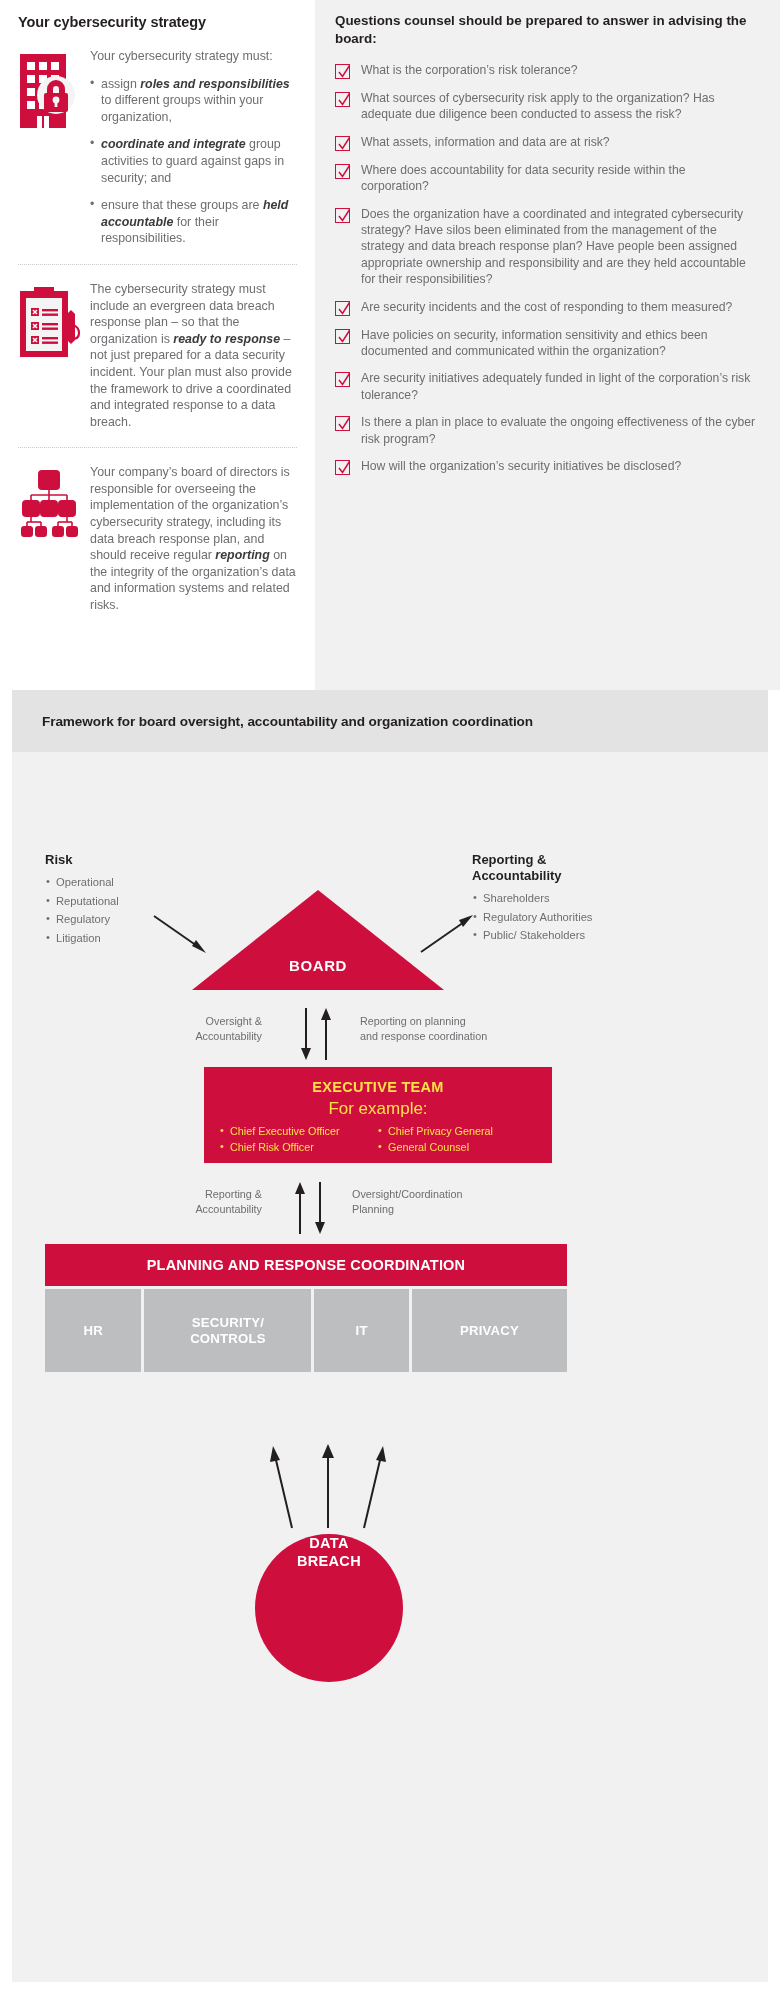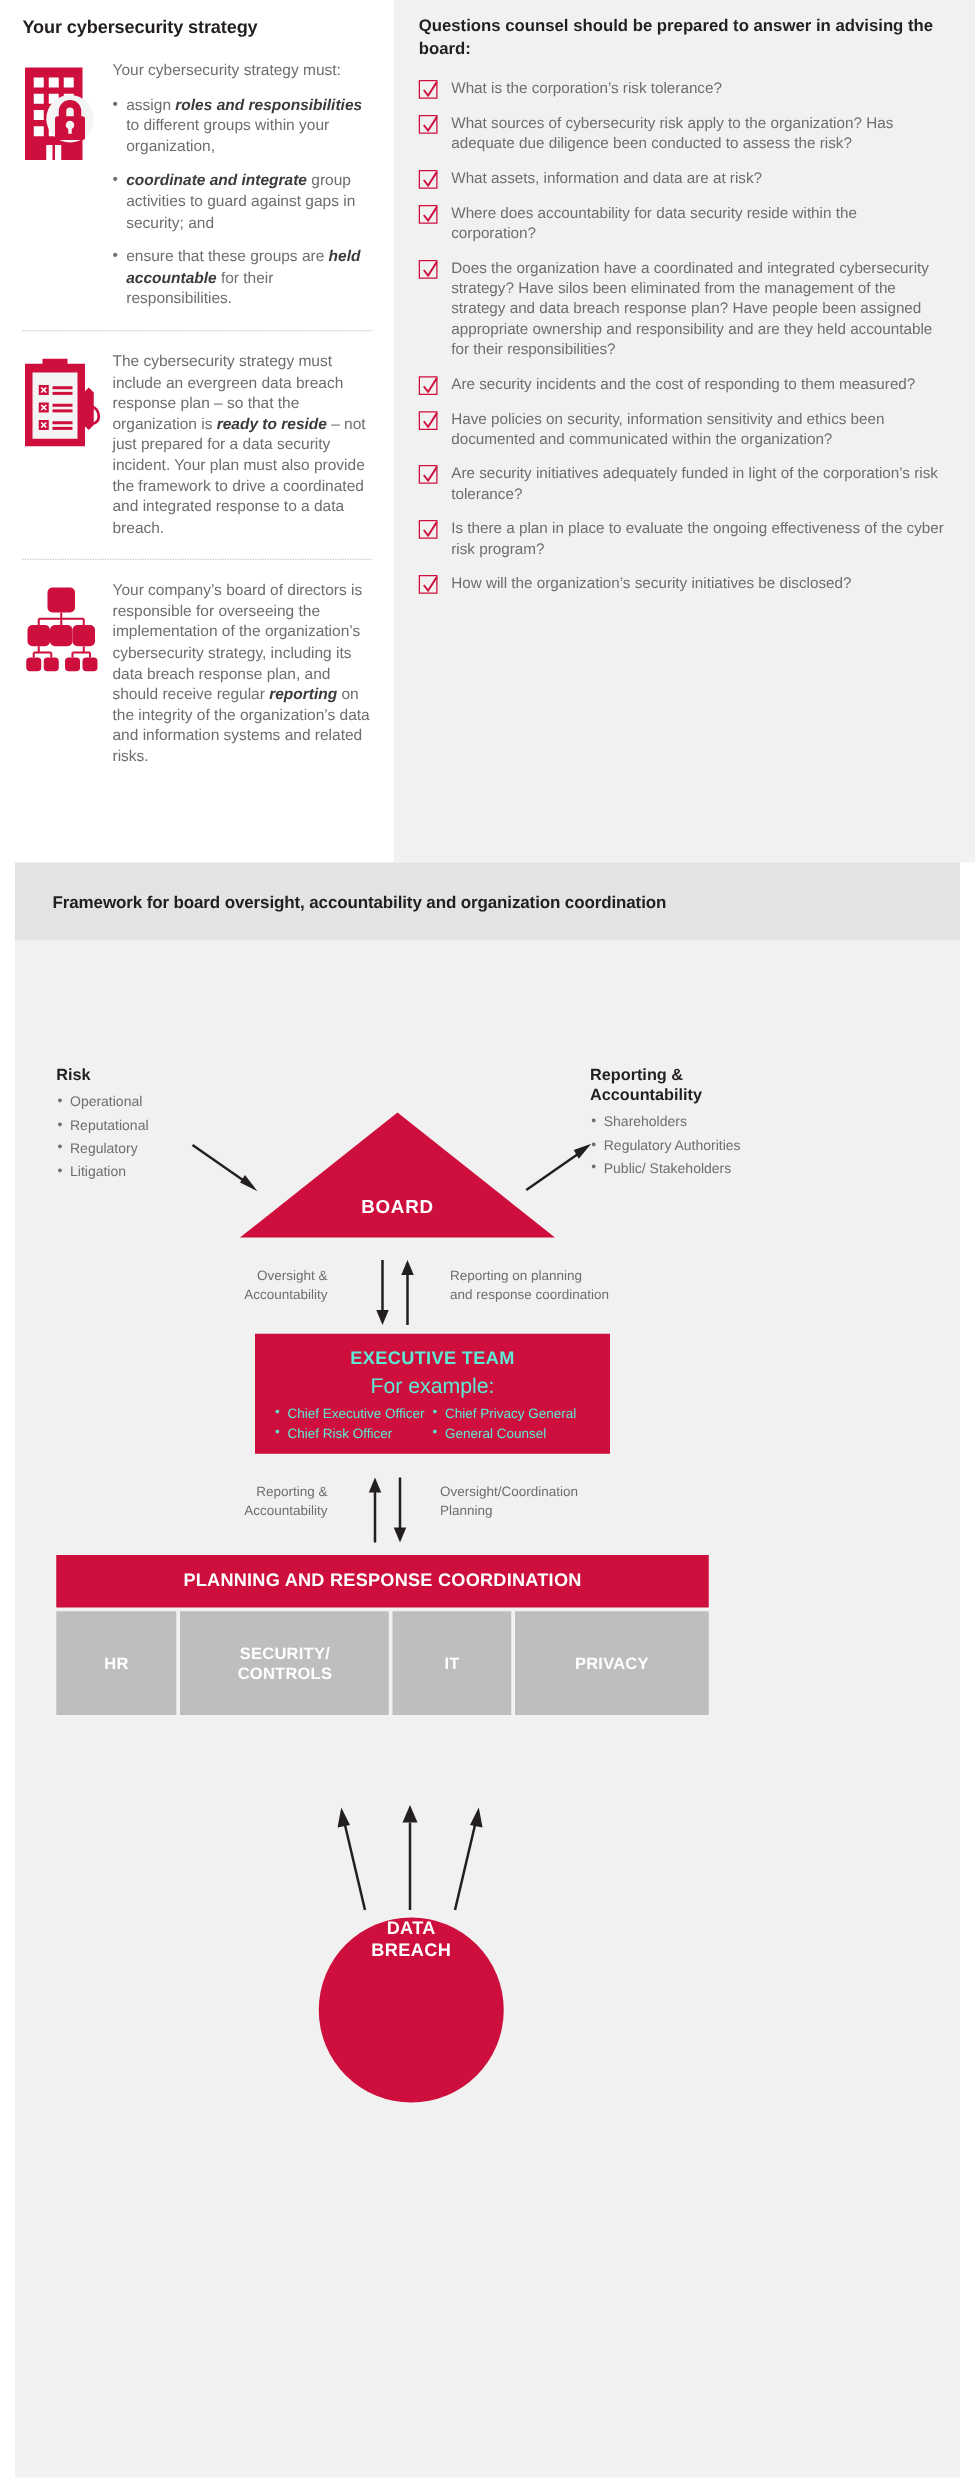--- a/index.html
+++ b/index.html
@@ -93,22 +93,22 @@
   .tri .label {
     position: absolute; left: 0; right: 0; bottom: 16px;
     text-align: center; color: #fff; font-size: 15px; font-weight: bold;
     letter-spacing: 0.6px;
   }
 
   .flowlabel { position: absolute; font-size: 10.8px; color: #6d6e71; line-height: 14.5px; }
   .fl-left { text-align: right; }
 
   .exec {
-    position: absolute; left: 192px; top: 315px; width: 284px; height: 96px;
-    background: #ce0e3d; color: #5eead4; padding-top: 12px;
+    position: absolute; left: 192px; top: 315px; width: 348px; height: 96px;
+    background: #ce0e3d; color: #fde047; padding-top: 12px;
   }
   .exec-title { text-align: center; font-size: 14.5px; font-weight: bold; letter-spacing: 0.3px; }
   .exec-sub { text-align: center; font-size: 17px; margin-top: 4px; }
   .exec-cols { display: flex; margin-top: 5px; padding: 0 16px; }
   .exec-cols ul { list-style: none; }
   .exec-cols li {
     position: relative; padding-left: 10px; font-size: 10.8px; line-height: 15.5px;
   }
   .exec-cols li:before { content: "\2022"; position: absolute; left: 0; top: -1px; }
   .exec-c1 { width: 160px; }
@@ -213,21 +213,21 @@
             <line x1="15" y1="39" x2="19" y2="43"></line>
               <line x1="19" y1="39" x2="15" y2="43"></line>
             <line x1="15" y1="53" x2="19" y2="57"></line>
               <line x1="19" y1="53" x2="15" y2="57"></line>
           </g>
           <path d="M53 25 l4 4 v26 l-4 4 l-4 -4 v-26 z" fill="#ce0e3d"></path>
           <path d="M55 40 q6 2 6 8 q0 5 -5 6" fill="none" stroke="#ce0e3d" stroke-width="2.2"></path>
         </svg>
       </div>
       <div class="txt">
-        <span>The cybersecurity strategy must include an evergreen data breach response plan – so that the organization is </span><span class="bi">ready to reside</span><span> – not just prepared for a data security incident. Your plan must also provide the framework to drive a coordinated and integrated response to a data breach.</span>
+        <span>The cybersecurity strategy must include an evergreen data breach response plan – so that the organization is </span><span class="bi">ready to response</span><span> – not just prepared for a data security incident. Your plan must also provide the framework to drive a coordinated and integrated response to a data breach.</span>
       </div>
     </div>
 
     <div class="dots"></div>
 
     <div class="blk">
       <div class="ico">
         <svg width="64" height="70" viewBox="0 0 64 70">
           <g fill="#ce0e3d">
             <rect x="20" y="2" width="22" height="20" rx="4"></rect>

